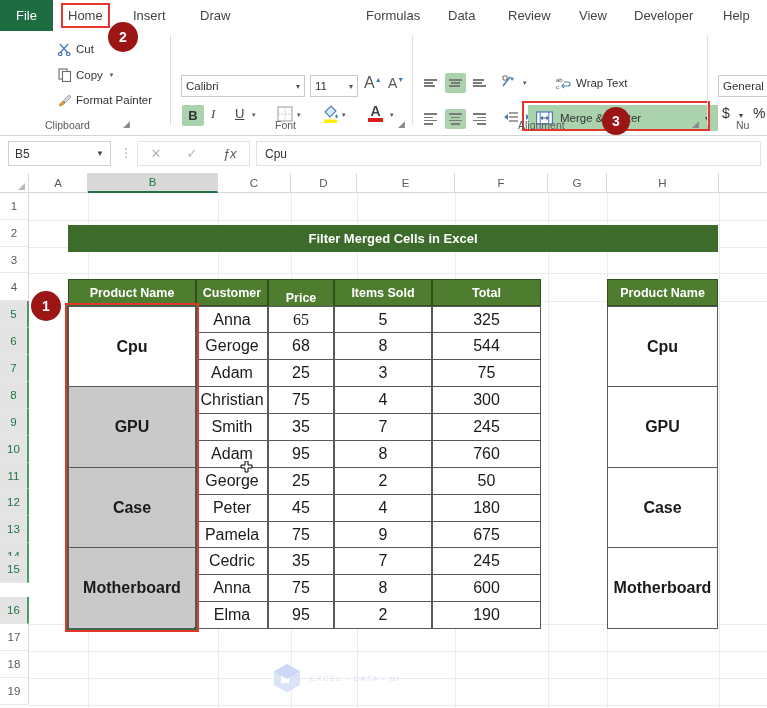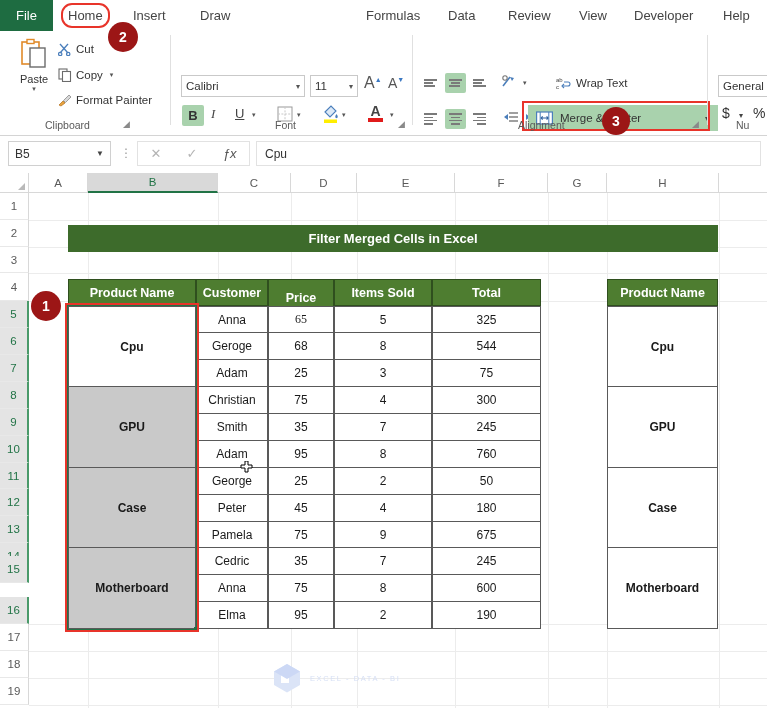--- a/index.html
+++ b/index.html
@@ -4,21 +4,21 @@
 <style>
   * { box-sizing: border-box; margin:0; padding:0; }
   html,body{ width:767px; height:708px; overflow:hidden; background:#ffffff;
              font-family:"Liberation Sans", sans-serif; }
 
   
   .tabbar{ position:absolute; top:0; left:0; width:767px; height:31px; background:#ffffff; }
   .file-tab{ position:absolute; left:0; top:0; width:53px; height:31px; background:#1e6c41;
              color:#fff; font-size:13px; display:flex; align-items:center; justify-content:center; }
   .tab{ position:absolute; top:0; height:31px; display:flex; align-items:center;
-        font-size:13px; color:#444444;border-radius:11px; }
+        font-size:13px; color:#444444; }
   .tab.hl{ border:2.5px solid #e8342a; padding:0 5px; height:25px; top:3px; }
 
   
   .ribbon{ position:absolute; top:31px; left:0; width:767px; height:105px; background:#ffffff;
            border-bottom:1px solid #d4d4d4; }
   .grp-label{ position:absolute; font-size:10.5px; color:#5a5a5a; }
   .grp-div{ position:absolute; width:1px; background:#e0e0e0; top:4px; height:90px; }
   .launcher{ position:absolute; font-size:9px; color:#8a8a8a; }
 
   .cmd{ position:absolute; font-size:11.5px; color:#333; display:flex; align-items:center; gap:4px;}
@@ -74,21 +74,21 @@
              background:#fff; }
   .vline{ position:absolute; top:0; width:1px; background:#ececec; height:515px; }
   .hline{ position:absolute; left:0; width:738px; height:1px; background:#ececec; }
 
   
   .title-banner{ position:absolute; background:#3d6b2b; color:#ffffff; font-weight:bold;
                  font-size:13px; display:flex; align-items:center; justify-content:center; }
   .th{ position:absolute; background:#4e7d30; color:#ffffff; font-weight:bold; font-size:12.5px;
        display:flex; align-items:center; justify-content:center;
        border:1px solid #2f4f1e; }
-  .td{ position:absolute; background:#ffffff; color:#1a1a1a; font-size:12px;
+  .td{ position:absolute; background:#ffffff; color:#1a1a1a; font-size:16px;
        display:flex; align-items:center; justify-content:center;
        border-left:1px solid #595959; border-right:1px solid #595959;
        border-bottom:1px solid #595959; }
   .td.mg{ font-weight:bold; }
   .td.gray{ background:#c9c9c9; }
   .td.topb{ border-top:1px solid #595959; }
 
   
   .selbox{ position:absolute; border:2.5px solid #e8342a; }
   .greensel{ position:absolute; border:1.5px solid #217346; }
@@ -139,29 +139,20 @@
   <div class="tab" style="left:634px;">
     <span>Developer</span>
   </div>
   <div class="tab" style="left:723px;">
     <span>Help</span>
   </div>
 </div>
 
 <div class="ribbon">
 
-  <div style="position:absolute;left:10px;top:7px;width:48px;height:80px;display:flex;flex-direction:column;align-items:center;">
-    <svg width="30" height="34" viewBox="0 0 30 34">
-      <rect x="3" y="4" width="17" height="22" fill="#fff" stroke="#e08a2a" stroke-width="1.6"></rect>
-      <rect x="8" y="1.5" width="7" height="4" fill="#fff" stroke="#e08a2a" stroke-width="1.4"></rect>
-      <rect x="11" y="10" width="15" height="19" fill="#fff" stroke="#6b6b6b" stroke-width="1.4"></rect>
-    </svg>
-    <span style="font-size:11px;color:#333;margin-top:1px;">Paste</span>
-    <span style="font-size:7px;color:#555;">▾</span>
-  </div>
 
   <div class="cmd" style="left:58px;top:11px;">
     <svg width="14" height="14" viewBox="0 0 14 14" class="ic">
       <line x1="2" y1="2" x2="10" y2="11" stroke="#4a7ebb" stroke-width="1.3"></line>
       <line x1="10" y1="2" x2="2" y2="11" stroke="#4a7ebb" stroke-width="1.3"></line>
       <circle cx="2.2" cy="12" r="1.7" fill="none" stroke="#4a7ebb" stroke-width="1.2"></circle>
       <circle cx="10.2" cy="12" r="1.7" fill="none" stroke="#4a7ebb" stroke-width="1.2"></circle>
     </svg>
     <span>Cut</span>
   </div>

